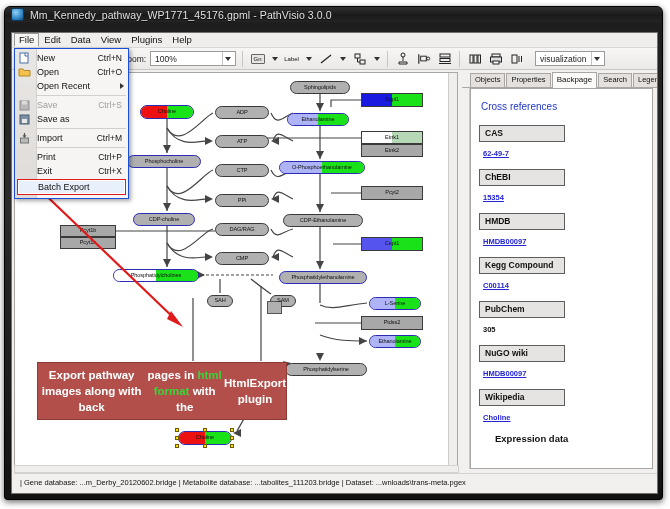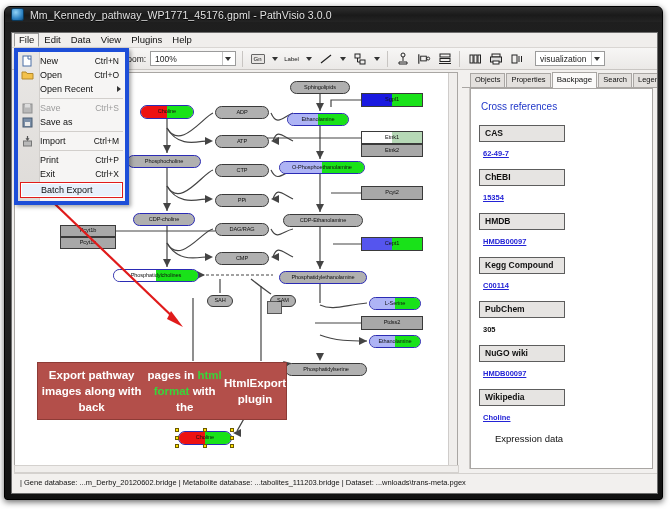--- a/index.html
+++ b/index.html
@@ -136,21 +136,21 @@
     border:1px solid #666; background:#e8e6e4;
     padding:1px 2px; border-radius:1px;
   }
 
   
   .dropdown {
     position: absolute;
     left: 2px; top: 15px;
     width: 115px;
     background: #f6f5f4;
-    border: 4px solid #1d4ed8;
+    border: 1px solid #1d4ed8;
     box-shadow: 2px 2px 4px rgba(0,0,0,.35);
     z-index: 60;
     padding: 2px 0 2px 0;
   }
   .dd-rail {
     position:absolute; left:0; top:0; bottom:0; width: 22px;
     background: linear-gradient(180deg,#e9e7e5,#dedbd8);
     border-right: 1px solid #d2cfcc;
   }
   .dd-row {
@@ -301,21 +301,21 @@
     font-size: 7.5px;
     margin: 4px 0 0 4px;
     color: #2323d6;
     text-decoration: underline;
     display:inline-block;
     font-weight: bold;
     text-align: right;
   }
   .xval.plain { color:#111; text-decoration:none; }
   .expr {
-    font-size: 9.5px; font-weight: normal; color:#111;
+    font-size: 9.5px; font-weight: bold; color:#111;
     padding-left: 16px;
   }
 
   
   .statusbar {
     position: absolute;
     left: 2px; bottom: 2px;
     width: 643px; height: 18px;
     background: #f2f0ee;
     border-top: 1px solid #d4d1ce;

